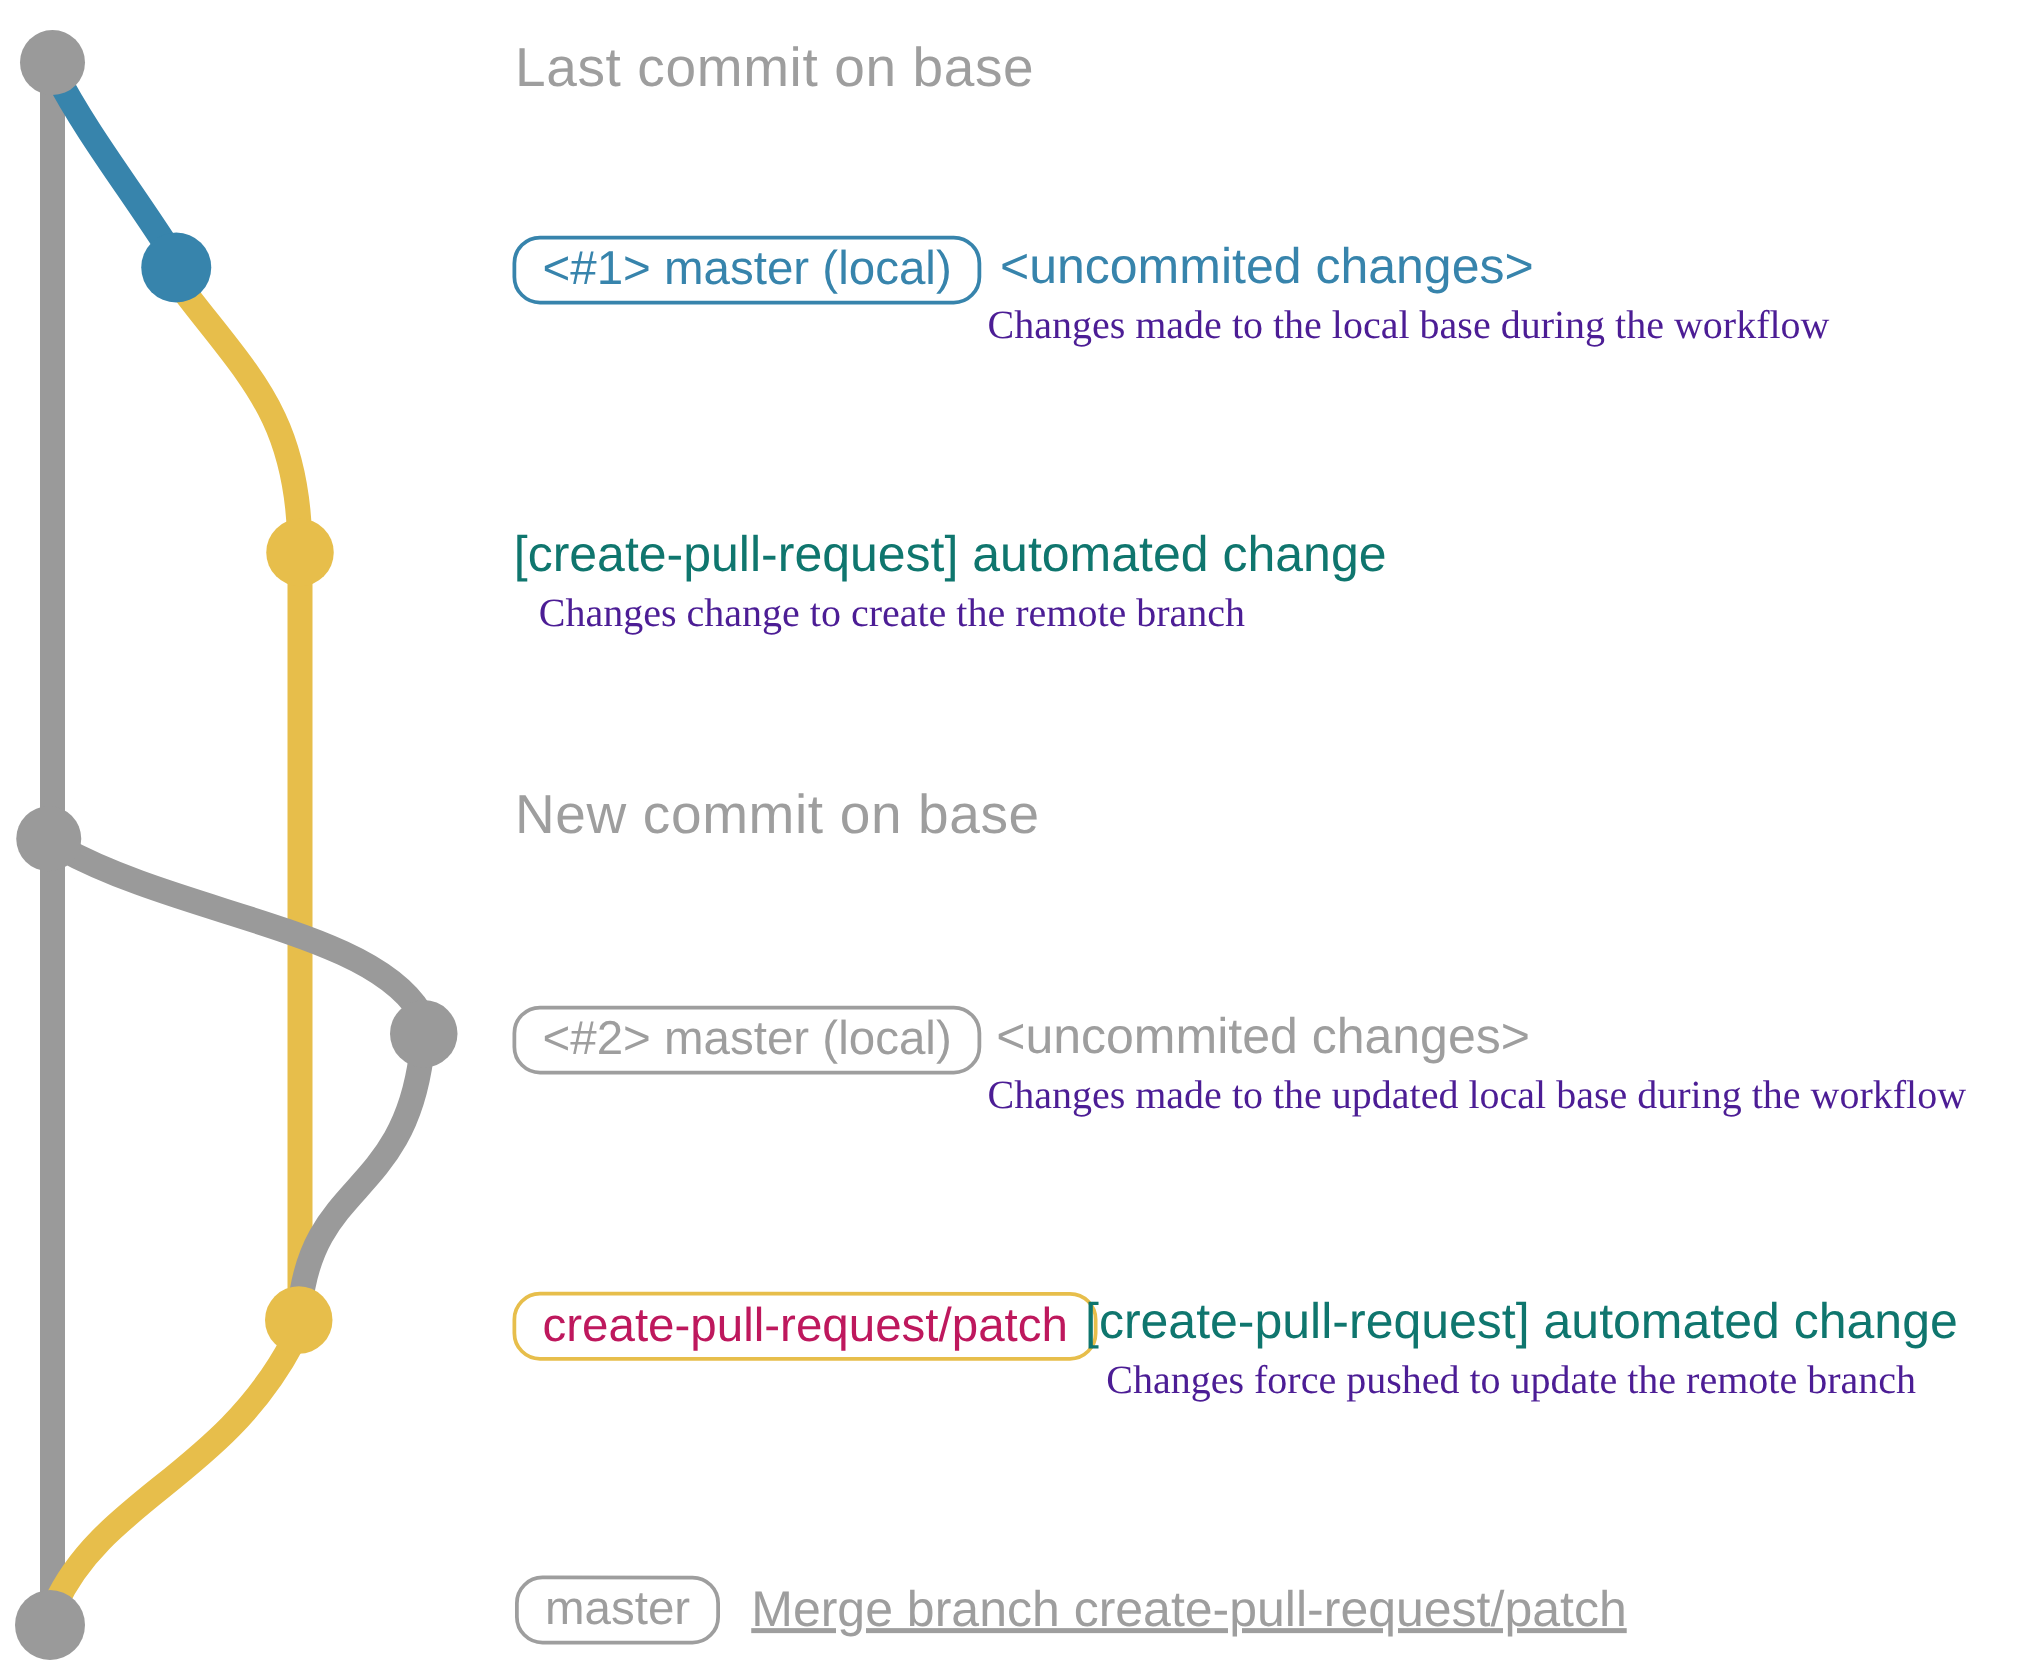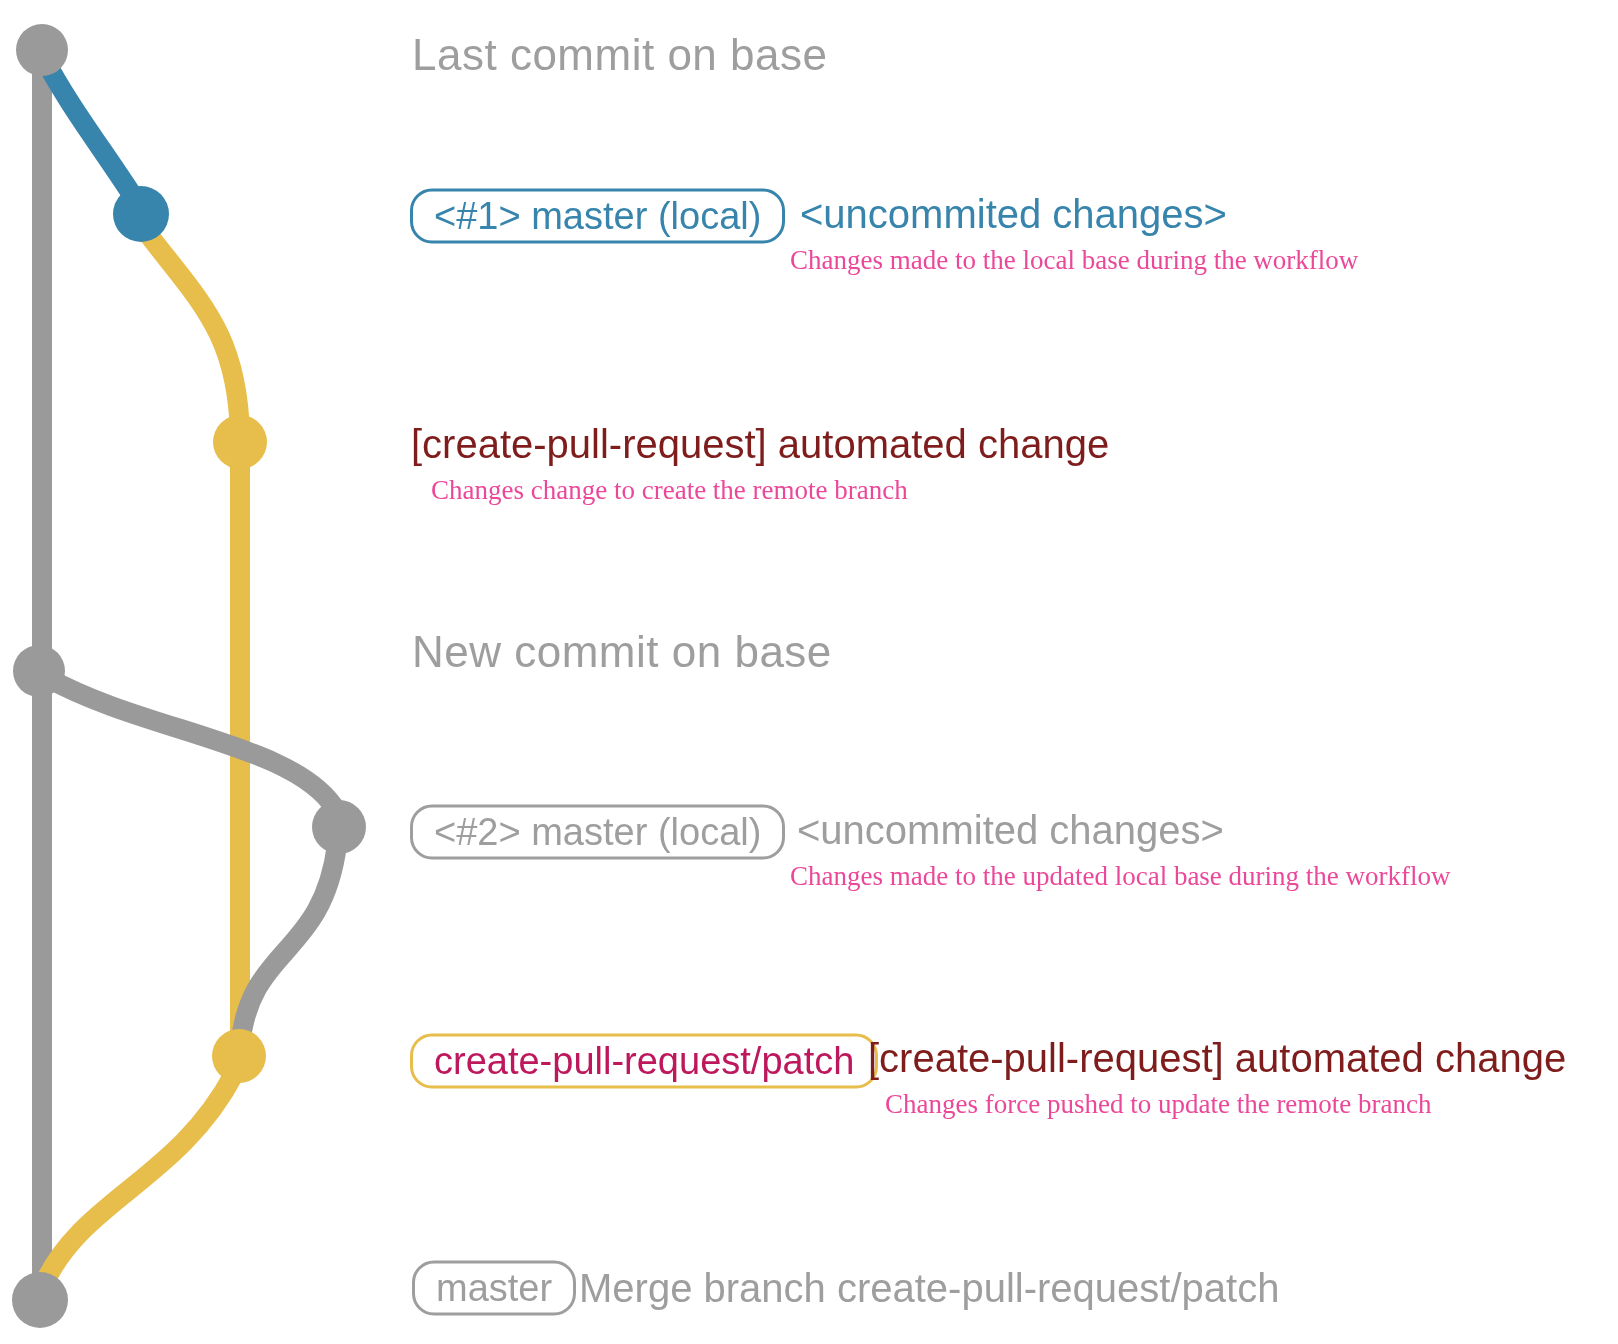--- a/index.html
+++ b/index.html
@@ -25,42 +25,42 @@
     border-radius:22px;
     font-size:38px;
     box-sizing:border-box;
   }
   .badge.blue{border-color:#3784AC;color:#3784AC;}
   .badge.gray{border-color:#9E9E9E;color:#9E9E9E;}
   .badge.yellow{border-color:#E7BE4B;color:#be185d;}
   .annot{font-size:40px;}
   .annot.blue{color:#3784AC;}
   .annot.gray{color:#9E9E9E;}
-  .annot.yellow{color:#7f1d1d;}
+  .annot.yellow{color:#0f766e;}
   .detail{
     font-family:"Liberation Serif", serif;
-    font-size:27px;
-    color:#ec4899;
+    font-size:32px;
+    color:#4c1d95;
   }
   
   #row1-title {left:412px;top:55px;}
   #row2-badge {left:410px;top:216px;}
   #row2-annot {left:800px;top:214px;}
   #row2-detail{left:790px;top:260px;}
   #row3-annot {left:411px;top:444px;}
   #row3-detail{left:431px;top:490px;}
   #row4-title {left:412px;top:652px;}
   #row5-badge {left:410px;top:832px;}
   #row5-annot {left:797px;top:830px;}
   #row5-detail{left:790px;top:876px;}
   #row6-badge {left:410px;top:1061px;}
   #row6-annot {left:868px;top:1058px;}
   #row6-detail{left:885px;top:1104px;}
   #row7-badge {left:412px;top:1288px;}
-  #row7-annot {left:579px;top:1288px;}
+  #row7-annot {left:601px;top:1288px;text-decoration:underline;}
 </style>
 </head>
 <body>
 
 <div id="canvas">
 
   <svg id="graph-svg" width="400" height="1344" viewBox="0 0 400 1344">
       <path d="M 42 50 L 42 1300" fill="none" stroke="#9A9A9A" stroke-width="20" stroke-linecap="round"></path>
       <path d="M 44 58 C 70 108, 105 152, 138 204" fill="none" stroke="#3784AC" stroke-width="20" stroke-linecap="round"></path>
       <path d="M 148 234 C 200 302, 238 334, 240 436" fill="none" stroke="#E7BE4B" stroke-width="20" stroke-linecap="round"></path>

